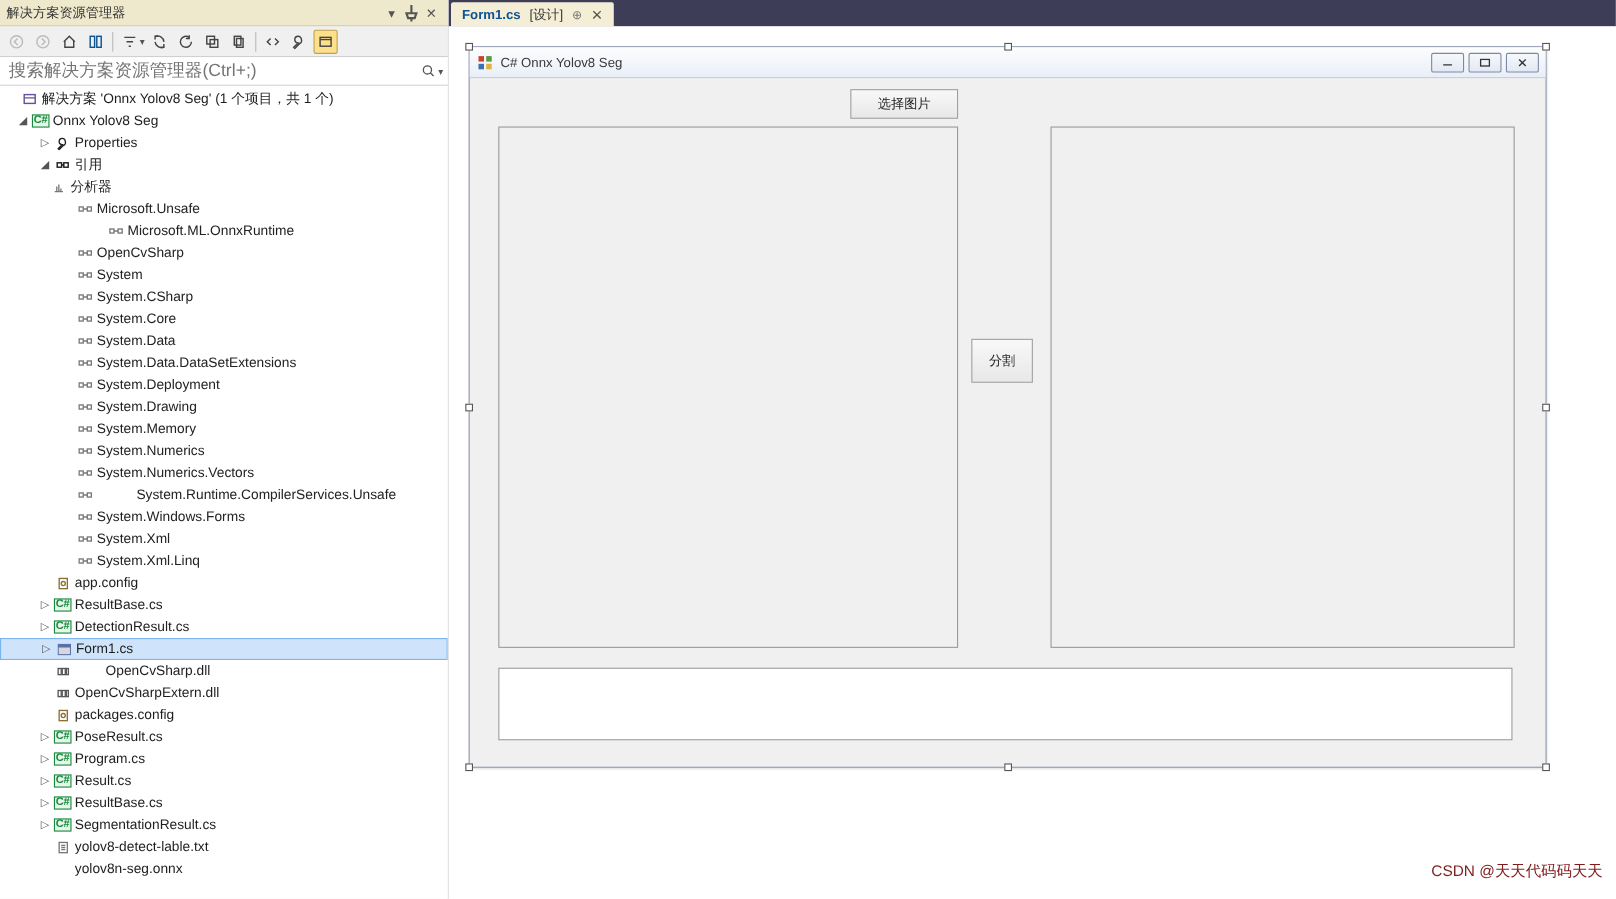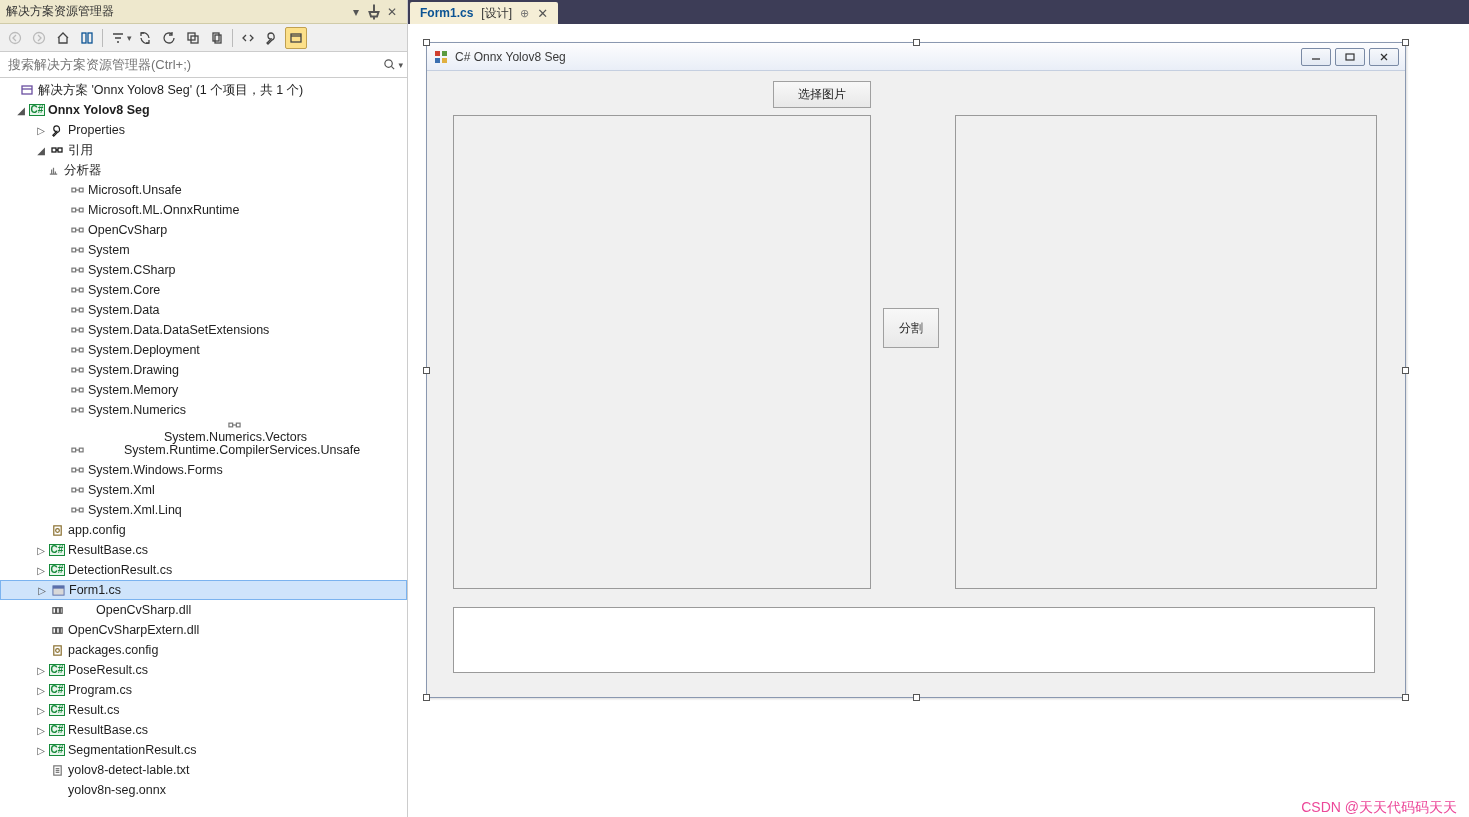--- a/index.html
+++ b/index.html
@@ -12,30 +12,30 @@
 .panel-header .title { flex: 1; color: #333; }
 .panel-header .hbtn { width: 18px; height: 18px; display: flex; align-items: center; justify-content: center; cursor: pointer; color: #555; }
 
 .toolbar { height: 28px; background: #f0f0f0; border-bottom: 1px solid #ccc; display: flex; align-items: center; padding: 0 4px; gap: 2px; }
 .toolbar .tbtn { width: 22px; height: 22px; display: flex; align-items: center; justify-content: center; cursor: pointer; border: 1px solid transparent; border-radius: 2px; color: #444; }
 .toolbar .tbtn.active { background: #fce08a; border: 1px solid #c0a050; }
 .toolbar .sep { width: 1px; height: 18px; background: #bbb; margin: 0 2px; }
 .toolbar svg { width: 14px; height: 14px; }
 
 .search-row { height: 26px; background: #fff; border-bottom: 1px solid #ccc; display: flex; align-items: center; padding: 0 4px; }
-.search-row input { flex: 1; border: none; outline: none; font-size: 13px; color: #888; background: transparent; padding: 2px 4px; }
+.search-row input { flex: 1; border: none; outline: none; font-size: 16px; color: #888; background: transparent; padding: 2px 4px; }
 .search-row .sicon { width: 18px; color: #555; display: flex; align-items: center; justify-content: center; }
 
 .tree { flex: 1; overflow-y: auto; background: #fff; padding-top: 2px; font-size: 12.5px; }
 .node { display: flex; align-items: center; height: 20px; padding-right: 6px; cursor: default; white-space: nowrap; }
 .node.selected { background: #cfe4fb; border: 1px solid #7bb3ef; height: 20px; }
 .node .arrow { width: 14px; display: flex; align-items: center; justify-content: center; color: #555; font-size: 10px; }
 .node .icon { width: 18px; display: flex; align-items: center; justify-content: center; }
 .node .lbl { padding-left: 2px; }
-.node .lbl.bold { font-weight: bold; }
+.node .lbl.bold { font-weight: normal; }
 .node.ref .lbl { color: #222; }
 .cs-icon { color: #168a3a; font-weight: bold; font-size: 10px; padding: 0 1px; border: 1px solid #168a3a; background: #e8f5ec; line-height: 10px; }
 
 
 .content { flex: 1; display: flex; flex-direction: column; background: #fff; position: relative; }
 .tabs { height: 24px; background: #3d3d57; display: flex; align-items: flex-end; padding-left: 2px; }
 .tab { height: 22px; background: #f5eed6; padding: 0 10px; display: flex; align-items: center; gap: 8px; border-top-left-radius: 2px; border-top-right-radius: 2px; cursor: pointer; }
 .tab .tname { color: #0b5394; font-weight: 600; font-size: 12px; }
 .tab .tsuffix { color: #333; font-size: 12px; }
 .tab .tpin { color: #777; font-size: 11px; }
@@ -56,21 +56,21 @@
 .wbtn svg { width: 10px; height: 8px; }
 
 .client { position: relative; width: 100%; height: calc(100% - 28px); }
 .btn-primary { position: absolute; left: 346px; top: 10px; width: 98px; height: 27px; background: linear-gradient(#f8f8f8,#e8e8e8); border: 1px solid #a0a0a0; display: flex; align-items: center; justify-content: center; font-size: 12px; }
 .picbox { position: absolute; border: 1px solid #9a9a9a; background: #f0f0f0; }
 .pic1 { left: 26px; top: 44px; width: 418px; height: 474px; }
 .btn-seg { position: absolute; left: 456px; top: 237px; width: 56px; height: 40px; background: linear-gradient(#f8f8f8,#e8e8e8); border: 1px solid #a0a0a0; display: flex; align-items: center; justify-content: center; font-size: 12px; }
 .pic2 { left: 528px; top: 44px; width: 422px; height: 474px; }
 .textout { position: absolute; left: 26px; top: 536px; right: 30px; height: 66px; background: #fff; border: 1px solid #9a9a9a; }
 
-.watermark { position: absolute; right: 12px; bottom: 0; color: #ec4899; font-size: 14px; }
+.watermark { position: absolute; right: 12px; bottom: 16px; color: #7f1d1d; font-size: 14px; }
 
 
 .ico path, .ico polyline, .ico rect, .ico circle, .ico line { stroke: currentColor; stroke-width: 1.3; fill: none; }
 </style>
 </head>
 <body>
 
 <div class="app">
 
   <div class="panel">
@@ -223,21 +223,21 @@
           <div class="node ref" style="padding-left: 68px;">
             <span class="icon">
               <svg class="ico" width="13" height="10" viewBox="0 0 14 10" style="color:#777;">
                 <rect x="1" y="3" width="4" height="4"></rect>
                 <rect x="9" y="3" width="4" height="4"></rect>
                 <line x1="5" y1="5" x2="9" y2="5"></line>
               </svg>
             </span>
             <span class="lbl">Microsoft.Unsafe</span>
           </div>
-          <div class="node ref" style="padding-left: 68px;">
+          <div class="node ref" style="padding-left: 96px;">
             <span class="icon">
               <svg class="ico" width="13" height="10" viewBox="0 0 14 10" style="color:#777;">
                 <rect x="1" y="3" width="4" height="4"></rect>
                 <rect x="9" y="3" width="4" height="4"></rect>
                 <line x1="5" y1="5" x2="9" y2="5"></line>
               </svg>
             </span>
             <span class="lbl">Microsoft.ML.OnnxRuntime</span>
           </div>
           <div class="node ref" style="padding-left: 68px;">
@@ -333,21 +333,21 @@
           <div class="node ref" style="padding-left: 68px;">
             <span class="icon">
               <svg class="ico" width="13" height="10" viewBox="0 0 14 10" style="color:#777;">
                 <rect x="1" y="3" width="4" height="4"></rect>
                 <rect x="9" y="3" width="4" height="4"></rect>
                 <line x1="5" y1="5" x2="9" y2="5"></line>
               </svg>
             </span>
             <span class="lbl">System.Numerics</span>
           </div>
-          <div class="node ref" style="padding-left: 68px; flex-direction: column;">
+          <div class="node ref" style="padding-left: 68px;">
             <span class="icon">
               <svg class="ico" width="13" height="10" viewBox="0 0 14 10" style="color:#777;">
                 <rect x="1" y="3" width="4" height="4"></rect>
                 <rect x="9" y="3" width="4" height="4"></rect>
                 <line x1="5" y1="5" x2="9" y2="5"></line>
               </svg>
             </span>
             <span class="lbl">System.Numerics.Vectors</span>
           </div>
           <div class="node ref" style="padding-left: 68px; gap: 36px;">

